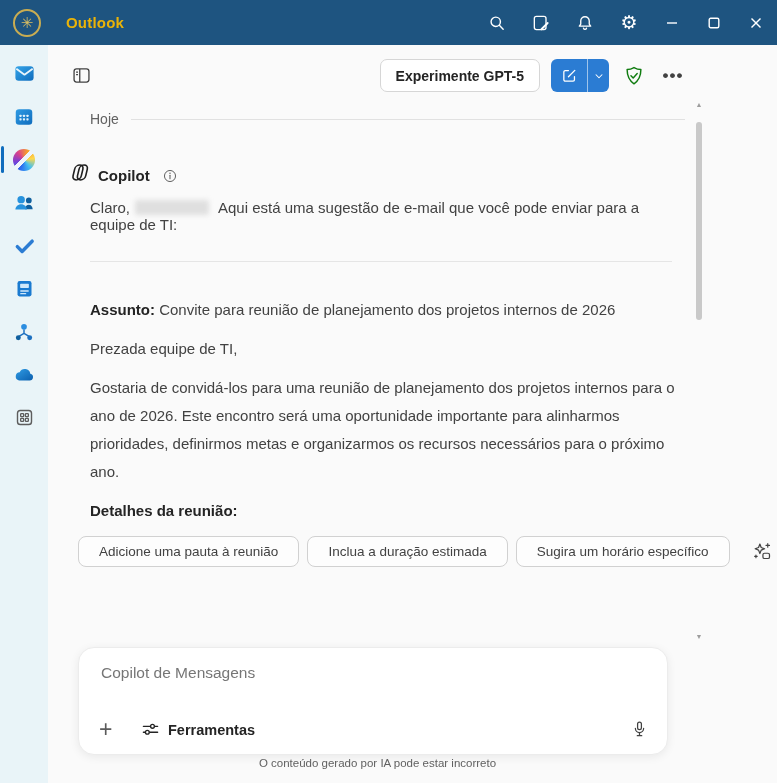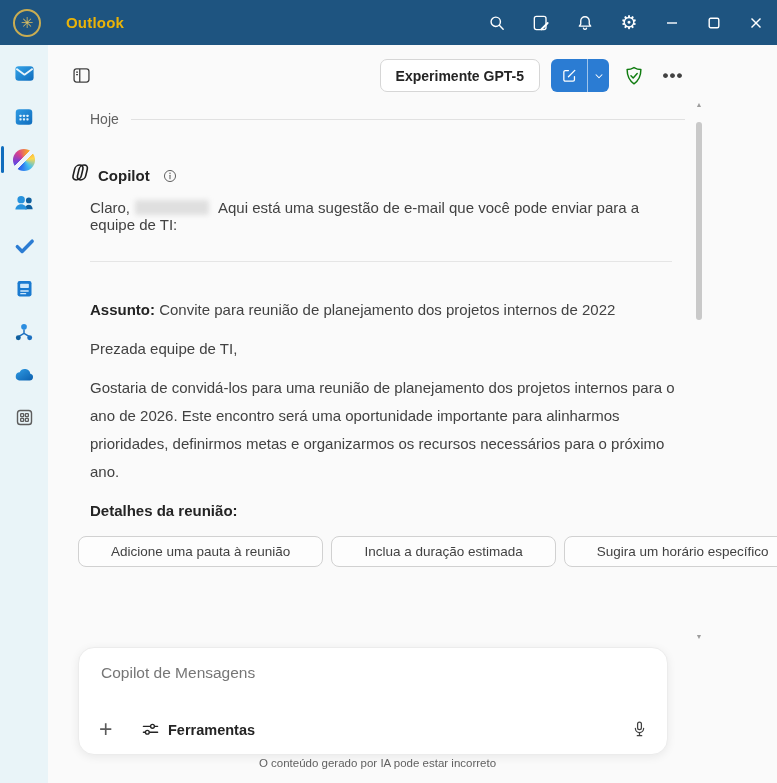--- a/index.html
+++ b/index.html
@@ -49,21 +49,21 @@
   .intro-line{margin:15px 30px 0 42px;font-size:15px;color:#424242;}
   .blur-name{display:inline-block;width:74px;height:15px;background:#dfdfdf;border-radius:2px;filter:blur(2.5px);vertical-align:-2px;margin:0 9px 0 5px;}
 
   .rule{height:1px;background:#e5e5e5;margin:28px 35px 0 42px;}
 
   .email{margin:34px 30px 0 42px;max-width:660px;font-size:15px;line-height:1.87;color:#424242;}
   .email p{margin:0 0 11px 0;}
   .email .b{font-weight:700;color:#242424;}
 
   .chips-row{display:flex;align-items:center;gap:8px;margin:3px 20px 0 30px;position:relative;z-index:5;}
-  .chip{background:#fdfdfd;border:1px solid #d1d1d1;border-radius:8px;padding:7px 32px;font-size:13.5px;color:#424242;white-space:nowrap;cursor:pointer;}
+  .chip{background:#fdfdfd;border:1px solid #d1d1d1;border-radius:8px;padding:7px 20px;font-size:13.5px;color:#424242;white-space:nowrap;cursor:pointer;}
   .chip-refresh{margin-left:14px;display:flex;align-items:center;cursor:pointer;}
 
   
   .composer{position:absolute;left:30px;right:39px;bottom:28px;height:108px;background:#fff;border:1px solid #ececec;border-radius:16px;box-shadow:0 2px 10px rgba(0,0,0,.07);z-index:10;}
   .composer textarea{position:absolute;top:14px;left:20px;right:20px;height:40px;border:none;outline:none;resize:none;font-size:15.5px;color:#a21caf;background:transparent;}
   .composer textarea::placeholder{color:#767676;}
   .composer-tools{position:absolute;left:20px;right:18px;bottom:13px;display:flex;align-items:center;}
   .add-btn{font-size:23px;font-weight:300;color:#5b5b5b;line-height:1;cursor:pointer;width:26px;}
   .tools-btn{display:flex;align-items:center;gap:8px;margin-left:16px;cursor:pointer;}
   .tools-btn .t-lbl{font-size:14.5px;font-weight:700;color:#242424;}
@@ -272,21 +272,21 @@
             <circle cx="12" cy="7.8" r="1.1" fill="#616161"></circle>
           </svg>
       </span>
     </div>
 
     <div class="intro-line"><span>Claro,</span><span class="blur-name"></span><span>Aqui está uma sugestão de e-mail que você pode enviar para a equipe de TI:</span></div>
 
     <div class="rule"></div>
 
     <div class="email">
-      <p><span class="b">Assunto:</span> <span>Convite para reunião de planejamento dos projetos internos de 2022</span></p>
+      <p><span class="b">Assunto:</span> <span>Convite para reunião de planejamento dos projetos internos de 2026</span></p>
       <p>Prezada equipe de TI,</p>
       <p>Gostaria de convidá-los para uma reunião de planejamento dos projetos internos para o ano de 2026. Este encontro será uma oportunidade importante para alinharmos prioridades, definirmos metas e organizarmos os recursos necessários para o próximo ano.</p>
       <p class="b">Detalhes da reunião:</p>
     </div>
 
     <div class="chips-row">
       <button class="chip">Adicione uma pauta à reunião</button>
       <button class="chip">Inclua a duração estimada</button>
       <button class="chip">Sugira um horário específico</button>
       <span class="chip-refresh">

